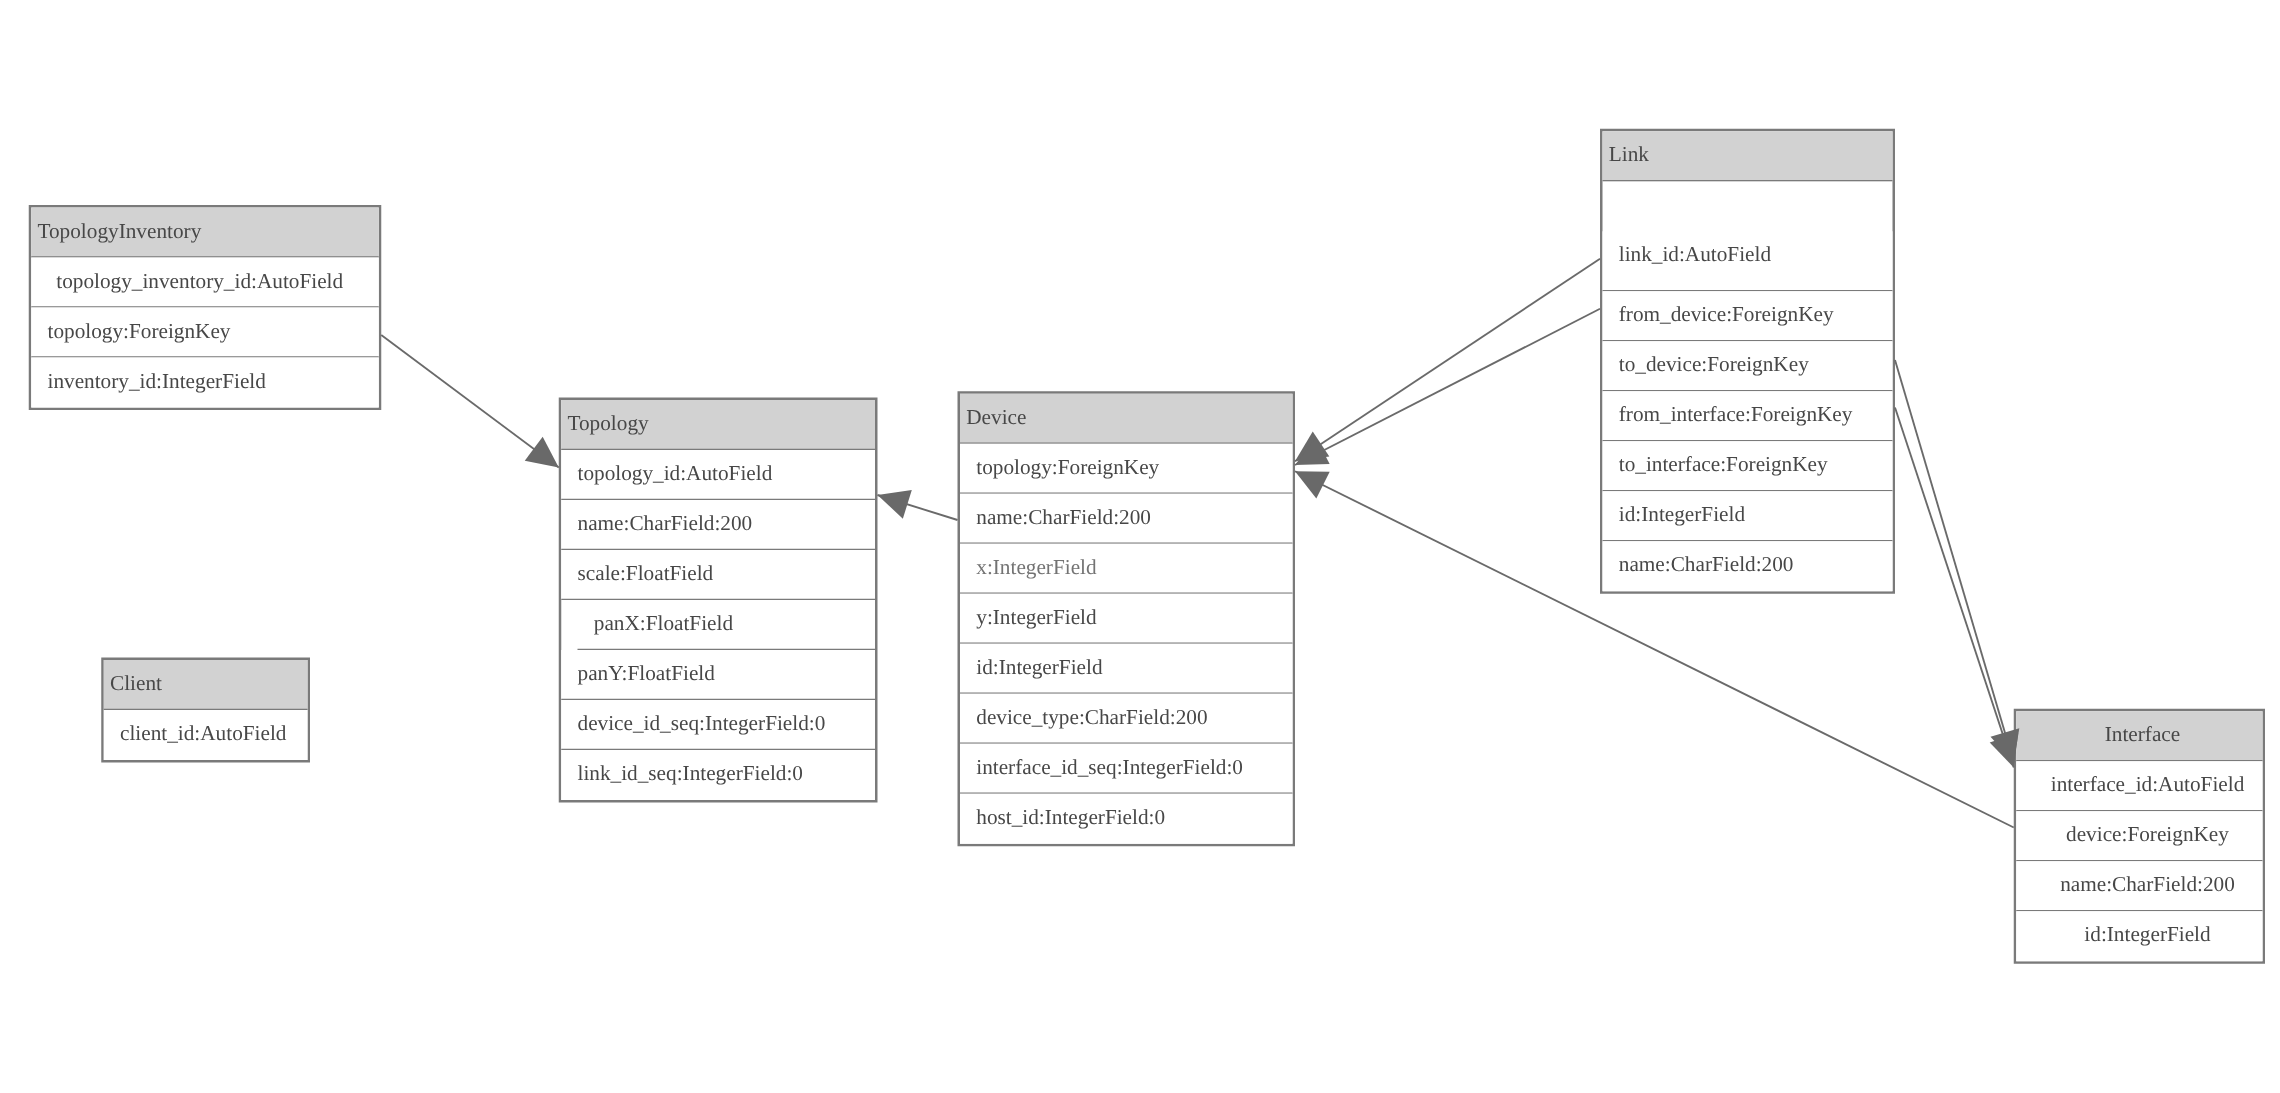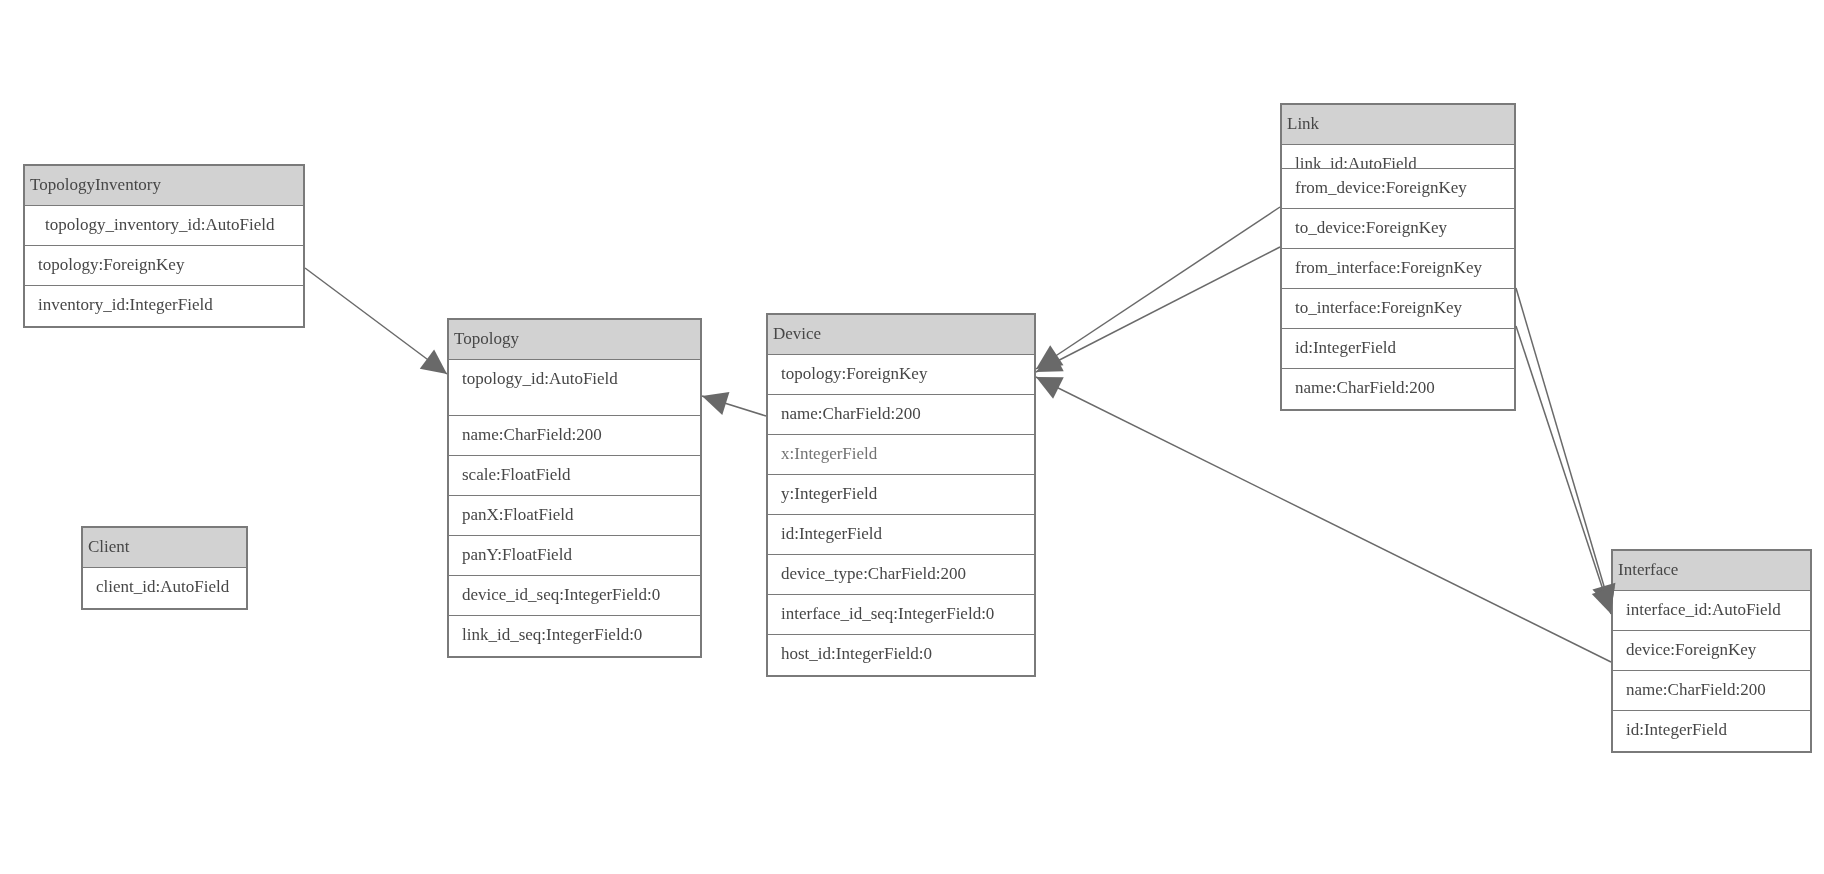--- a/index.html
+++ b/index.html
@@ -69,50 +69,50 @@
         <div class="entity-row" style="border-bottom-color: rgb(122, 122, 122); color: rgb(71, 71, 71); height: 40px; padding-left: 20px;">topology_inventory_id:AutoField</div>
         <div class="entity-row" style="border-bottom-color: rgb(122, 122, 122); color: rgb(71, 71, 71); height: 40px;">topology:ForeignKey</div>
         <div class="entity-row" style="border-bottom-color: rgb(122, 122, 122); color: rgb(71, 71, 71); height: 40px;">inventory_id:IntegerField</div>
       </div>
       <div class="entity" style="left: 81px; top: 526px; width: 167px; border-color: rgb(122, 122, 122);">
         <div class="entity-header" style="background: rgb(210, 210, 210); border-bottom-color: rgb(122, 122, 122); color: rgb(71, 71, 71); height: 40px;">Client</div>
         <div class="entity-row" style="border-bottom-color: rgb(122, 122, 122); color: rgb(71, 71, 71); height: 40px;">client_id:AutoField</div>
       </div>
       <div class="entity" style="left: 447px; top: 318px; width: 255px; border-color: rgb(122, 122, 122);">
         <div class="entity-header" style="background: rgb(210, 210, 210); border-bottom-color: rgb(122, 122, 122); color: rgb(71, 71, 71); height: 40px;">Topology</div>
-        <div class="entity-row" style="border-bottom-color: rgb(122, 122, 122); color: rgb(71, 71, 71); height: 56px;">topology_id:AutoField</div>
+        <div class="entity-row" style="border-bottom-color: rgb(122, 122, 122); color: rgb(71, 71, 71); height: 40px;">topology_id:AutoField</div>
         <div class="entity-row" style="border-bottom-color: rgb(122, 122, 122); color: rgb(71, 71, 71); height: 40px;">name:CharField:200</div>
         <div class="entity-row" style="border-bottom-color: rgb(122, 122, 122); color: rgb(71, 71, 71); height: 40px;">scale:FloatField</div>
-        <div class="entity-row" style="border-bottom-color: rgb(122, 122, 122); color: rgb(71, 71, 71); height: 40px;">panX:FloatField</div>
+        <div class="entity-row" style="border-bottom-color: rgb(122, 122, 122); color: rgb(71, 71, 71); height: 40px; margin-left: 13px;">panX:FloatField</div>
         <div class="entity-row" style="border-bottom-color: rgb(122, 122, 122); color: rgb(71, 71, 71); height: 40px;">panY:FloatField</div>
         <div class="entity-row" style="border-bottom-color: rgb(122, 122, 122); color: rgb(71, 71, 71); height: 40px;">device_id_seq:IntegerField:0</div>
         <div class="entity-row" style="border-bottom-color: rgb(122, 122, 122); color: rgb(71, 71, 71); height: 40px;">link_id_seq:IntegerField:0</div>
       </div>
       <div class="entity" style="left: 766px; top: 313px; width: 270px; border-color: rgb(122, 122, 122);">
         <div class="entity-header" style="background: rgb(210, 210, 210); border-bottom-color: rgb(122, 122, 122); color: rgb(71, 71, 71); height: 40px;">Device</div>
         <div class="entity-row" style="border-bottom-color: rgb(122, 122, 122); color: rgb(71, 71, 71); height: 40px;">topology:ForeignKey</div>
         <div class="entity-row" style="border-bottom-color: rgb(122, 122, 122); color: rgb(71, 71, 71); height: 40px;">name:CharField:200</div>
         <div class="entity-row" style="border-bottom-color: rgb(122, 122, 122); color: #737373; height: 40px;">x:IntegerField</div>
         <div class="entity-row" style="border-bottom-color: rgb(122, 122, 122); color: rgb(71, 71, 71); height: 40px;">y:IntegerField</div>
         <div class="entity-row" style="border-bottom-color: rgb(122, 122, 122); color: rgb(71, 71, 71); height: 40px;">id:IntegerField</div>
         <div class="entity-row" style="border-bottom-color: rgb(122, 122, 122); color: rgb(71, 71, 71); height: 40px;">device_type:CharField:200</div>
         <div class="entity-row" style="border-bottom-color: rgb(122, 122, 122); color: rgb(71, 71, 71); height: 40px;">interface_id_seq:IntegerField:0</div>
         <div class="entity-row" style="border-bottom-color: rgb(122, 122, 122); color: rgb(71, 71, 71); height: 40px;">host_id:IntegerField:0</div>
       </div>
       <div class="entity" style="left: 1280px; top: 103px; width: 236px; border-color: rgb(122, 122, 122);">
         <div class="entity-header" style="background: rgb(210, 210, 210); border-bottom-color: rgb(122, 122, 122); color: rgb(71, 71, 71); height: 40px;">Link</div>
-        <div class="entity-row" style="border-bottom-color: rgb(122, 122, 122); color: rgb(71, 71, 71); height: 24px;">link_id:AutoField</div>
+        <div class="entity-row" style="border-bottom-color: rgb(122, 122, 122); color: rgb(71, 71, 71); height: 48px; margin-top: 40px;">link_id:AutoField</div>
         <div class="entity-row" style="border-bottom-color: rgb(122, 122, 122); color: rgb(71, 71, 71); height: 40px;">from_device:ForeignKey</div>
         <div class="entity-row" style="border-bottom-color: rgb(122, 122, 122); color: rgb(71, 71, 71); height: 40px;">to_device:ForeignKey</div>
         <div class="entity-row" style="border-bottom-color: rgb(122, 122, 122); color: rgb(71, 71, 71); height: 40px;">from_interface:ForeignKey</div>
         <div class="entity-row" style="border-bottom-color: rgb(122, 122, 122); color: rgb(71, 71, 71); height: 40px;">to_interface:ForeignKey</div>
         <div class="entity-row" style="border-bottom-color: rgb(122, 122, 122); color: rgb(71, 71, 71); height: 40px;">id:IntegerField</div>
         <div class="entity-row" style="border-bottom-color: rgb(122, 122, 122); color: rgb(71, 71, 71); height: 40px;">name:CharField:200</div>
       </div>
-      <div class="entity" style="left: 1611px; top: 549px; width: 201px; border-color: rgb(122, 122, 122);">
+      <div class="entity" style="left: 1611px; top: 567px; width: 201px; border-color: rgb(122, 122, 122); text-align: center;">
         <div class="entity-header" style="background: rgb(210, 210, 210); border-bottom-color: rgb(122, 122, 122); color: rgb(71, 71, 71); height: 40px;">Interface</div>
         <div class="entity-row" style="border-bottom-color: rgb(122, 122, 122); color: rgb(71, 71, 71); height: 40px;">interface_id:AutoField</div>
         <div class="entity-row" style="border-bottom-color: rgb(122, 122, 122); color: rgb(71, 71, 71); height: 40px;">device:ForeignKey</div>
         <div class="entity-row" style="border-bottom-color: rgb(122, 122, 122); color: rgb(71, 71, 71); height: 40px;">name:CharField:200</div>
         <div class="entity-row" style="border-bottom-color: rgb(122, 122, 122); color: rgb(71, 71, 71); height: 40px;">id:IntegerField</div>
       </div>
     </div>
   <svg id="relations-layer" width="1824" height="874" xmlns="http://www.w3.org/2000/svg">
     <defs>
       <marker id="arrowhead" markerUnits="userSpaceOnUse" markerWidth="30" markerHeight="28" refX="26" refY="13" orient="auto">

